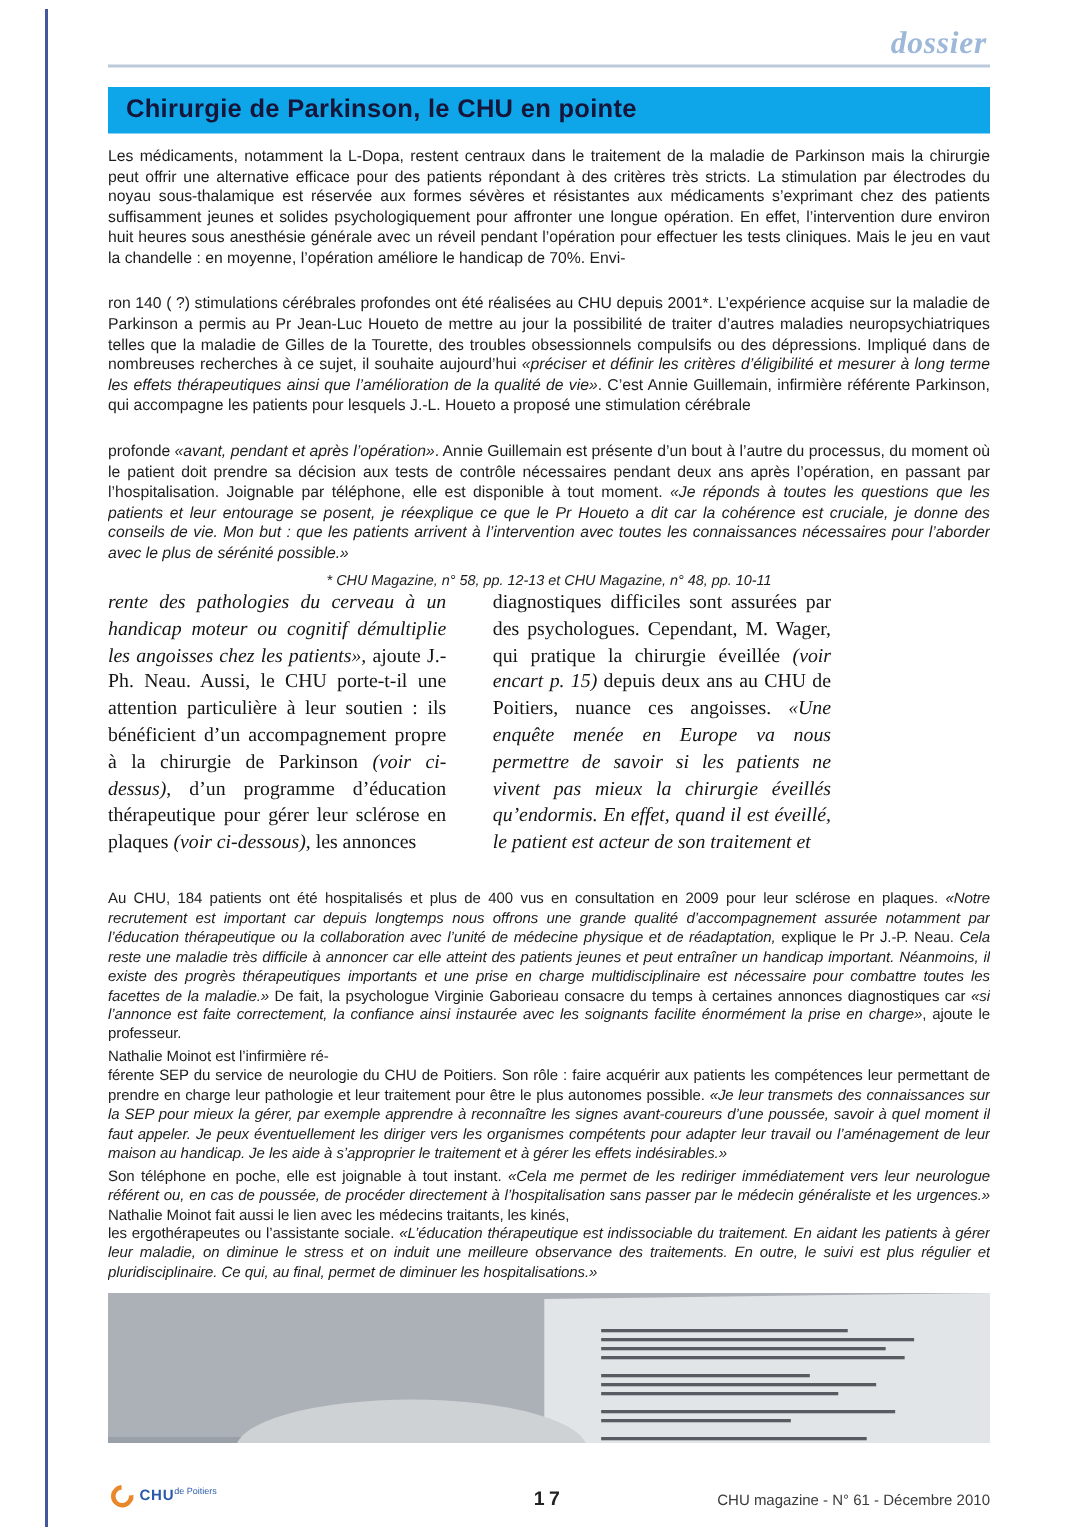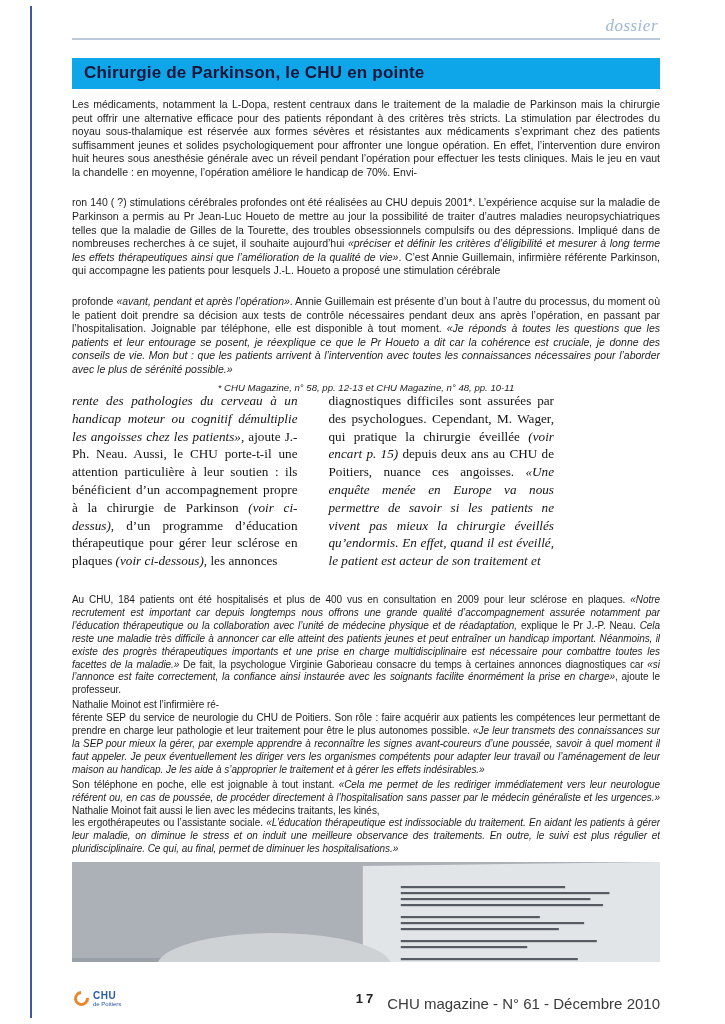--- a/index.html
+++ b/index.html
@@ -10,21 +10,21 @@
     margin:0 auto;
   }
   .left-rule { position:absolute; left:30px; top:6px; width:2px; height:1012px; background:#44579e; }
 
   .page-header {
     position:absolute; left:72px; top:16px; width:588px;
     text-align:right; border-bottom:2px solid #bcc9da; padding-bottom:2px;
   }
   .dossier {
     font-family:"Liberation Serif", serif; font-style:italic;
-    font-size:17px; color:#9db8d8; letter-spacing:0.5px; padding-right:2px;
+    font-size:21px; color:#9db8d8; letter-spacing:0.5px; padding-right:2px;font-weight:bold;
   }
 
   .title-bar {
     background:#0ea5e9; color:#16163a; font-size:17px; font-weight:bold;
     padding:5px 12px 6px; letter-spacing:0.2px; font-family:"Liberation Sans", sans-serif;
   }
 
   .cols { display:flex; margin-top:9px;flex-direction:column; }
   .col  { flex:1; text-align:justify; hyphens:auto; -webkit-hyphens:auto; }
 
@@ -52,28 +52,28 @@
 
   .it { font-style:italic; }
   .rm { font-style:normal; }
 
   .page-footer { position:absolute; left:72px; top:988px; width:588px; height:30px; }
   .logo { position:absolute; left:2px; top:2px; display:flex; align-items:center; gap:4px; }
   .logo-arc {
     width:15px; height:15px; display:inline-block; border-radius:50%;
     border:3.5px solid #e8872b; border-top-color:transparent; transform:rotate(40deg);
   }
-  .logo-text { display:flex; flex-direction:column; line-height:1.1; }
+  .logo-text { display:flex; flex-direction:row; line-height:1.1; }
   .logo-chu { color:#2b5aa8; font-weight:bold; font-size:10px; letter-spacing:0.5px; }
   .logo-sub { color:#2b5aa8; font-size:6px; }
   .page-number {
     position:absolute; left:50%; transform:translateX(-50%); top:3px;
     font-size:13px; font-weight:bold; letter-spacing:3px; color:#222;
   }
-  .footer-right { position:absolute; right:0; top:7px; font-size:15px; color:#3a3a3a; }
+  .footer-right { position:absolute; right:0; top:7px; font-size:10px; color:#3a3a3a; }
 </style>
 </head>
 <body>
 
 <div class="page">
   <div class="left-rule"></div>
 
   <header class="page-header">
     <span class="dossier">dossier</span>
   </header>

